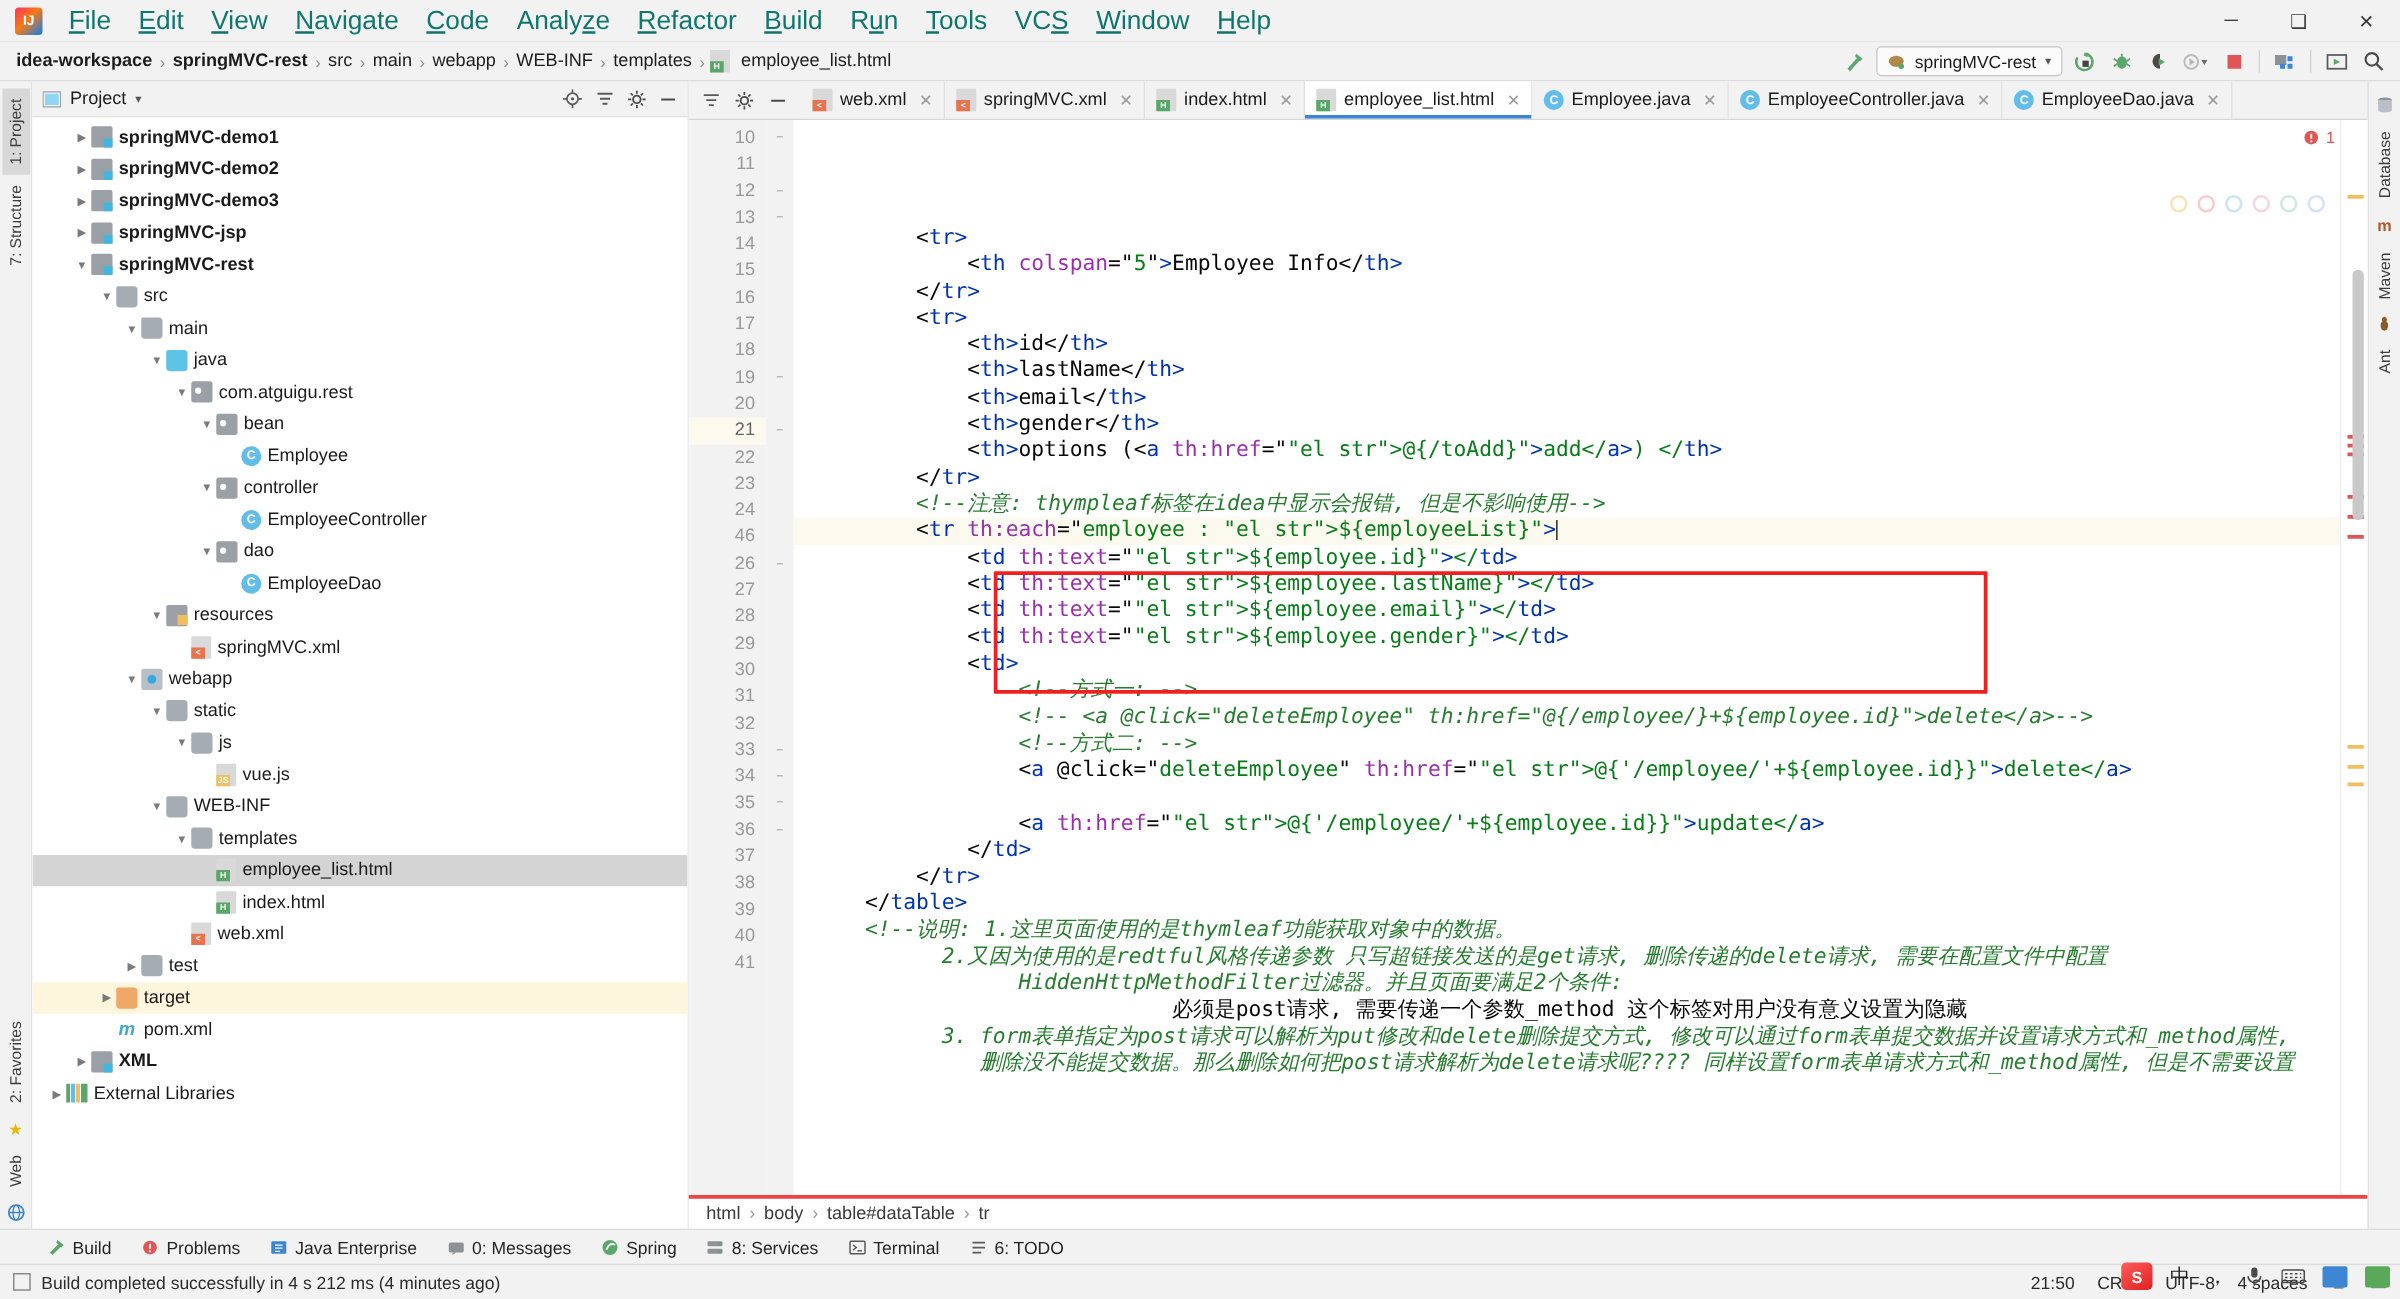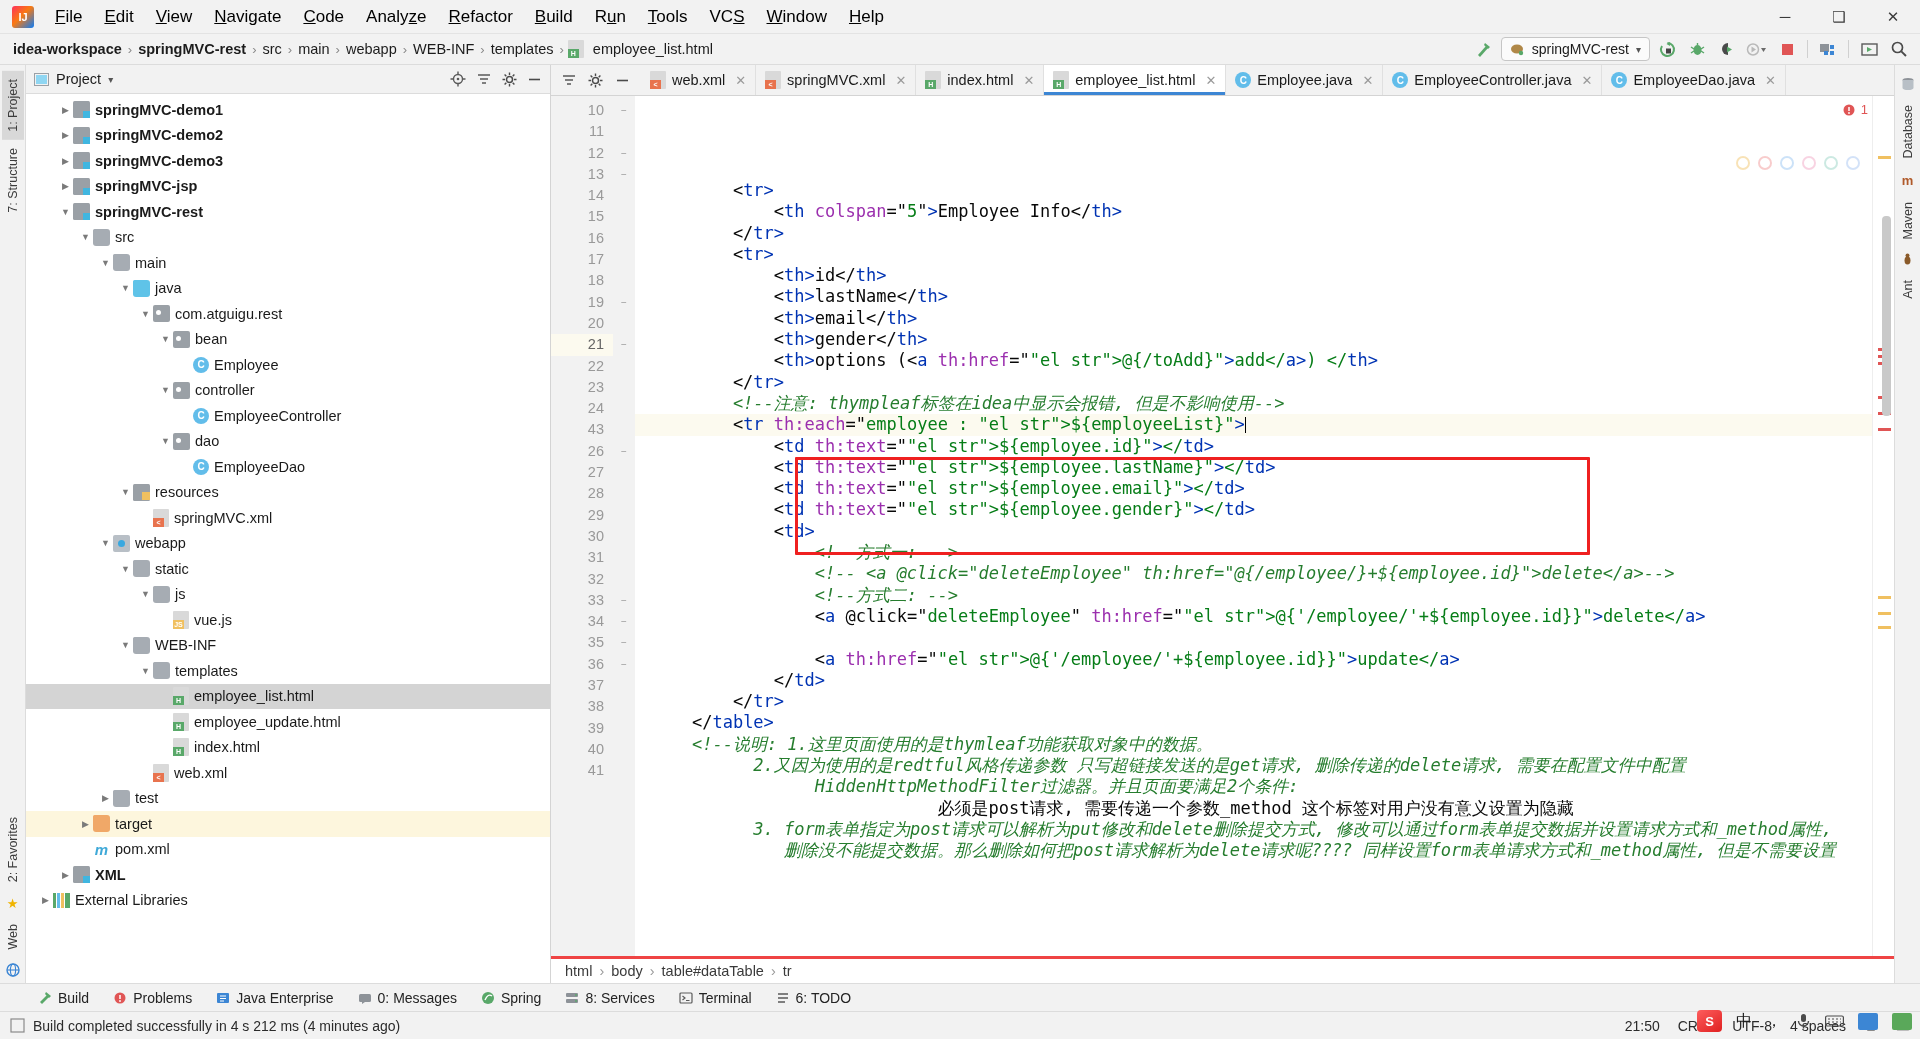--- a/index.html
+++ b/index.html
@@ -22,21 +22,21 @@
     position:relative; flex:none;
   }
   .ij-logo {
     width:22px;height:22px;margin:0 10px 0 12px;border-radius:3px;
     background:linear-gradient(135deg,#fe315d 0%,#f97a12 45%,#087cfa 100%);
     display:flex;align-items:center;justify-content:center;
     color:#fff;font-size:11px;font-weight:bold;font-family:"Liberation Sans",sans-serif;
   }
   .menubar { display:flex; align-items:center; gap:0px; }
   .menu-item {
-    padding:4px 11px; font-size:17px; color:#000000; cursor:default;
+    padding:4px 11px; font-size:21px; color:#0f766e; cursor:default;
     white-space:nowrap;
   }
   .menu-item u { text-decoration:underline; }
   .win-title {
     position:absolute; left:0; right:0; text-align:center;
     font-size:15px; color:#767676; pointer-events:none;
   }
   .win-ctrls { margin-left:auto; display:flex; align-items:center; z-index:3; }
   .win-btn {
     width:54px;height:33px;display:flex;align-items:center;justify-content:center;
@@ -551,28 +551,20 @@
             <span class="ic ic-fold"></span>
             <span class="tlabel">templates</span>
           </div>
           <div class="trow sel">
             <span style="width:132px;flex:none;"></span>
             <span class="arrow"></span>
             <span class="ic ic-file">
               <span class="badge b-h">H</span>
             </span>
             <span class="tlabel">employee_list.html</span>
-          </div>
-          <div class="trow">
-            <span style="width:132px;flex:none;"></span>
-            <span class="arrow"></span>
-            <span class="ic ic-file">
-              <span class="badge b-h">H</span>
-            </span>
-            <span class="tlabel">employee_update.html</span>
           </div>
           <div class="trow">
             <span style="width:132px;flex:none;"></span>
             <span class="arrow"></span>
             <span class="ic ic-file">
               <span class="badge b-h">H</span>
             </span>
             <span class="tlabel">index.html</span>
           </div>
           <div class="trow">
@@ -694,21 +686,21 @@
             <div class="gline">15</div>
             <div class="gline">16</div>
             <div class="gline">17</div>
             <div class="gline">18</div>
             <div class="gline">19</div>
             <div class="gline">20</div>
             <div class="gline cur">21</div>
             <div class="gline">22</div>
             <div class="gline">23</div>
             <div class="gline">24</div>
-            <div class="gline">43</div>
+            <div class="gline">46</div>
             <div class="gline">26</div>
             <div class="gline">27</div>
             <div class="gline">28</div>
             <div class="gline">29</div>
             <div class="gline">30</div>
             <div class="gline">31</div>
             <div class="gline">32</div>
             <div class="gline">33</div>
             <div class="gline">34</div>
             <div class="gline">35</div>

